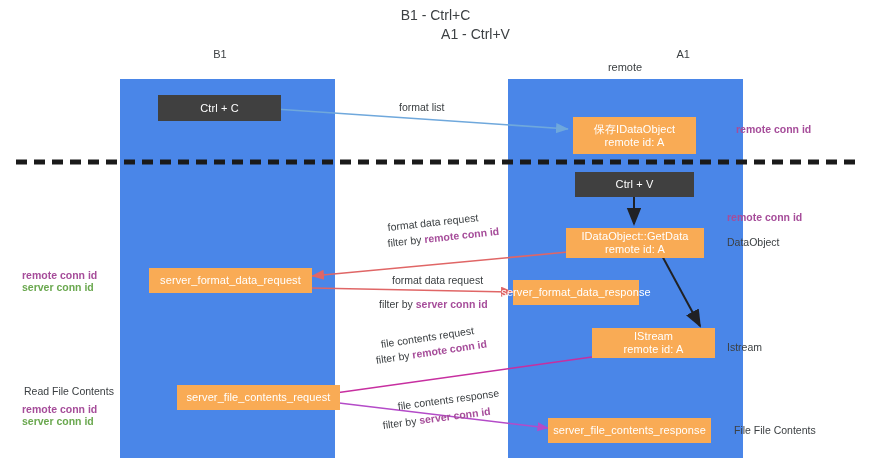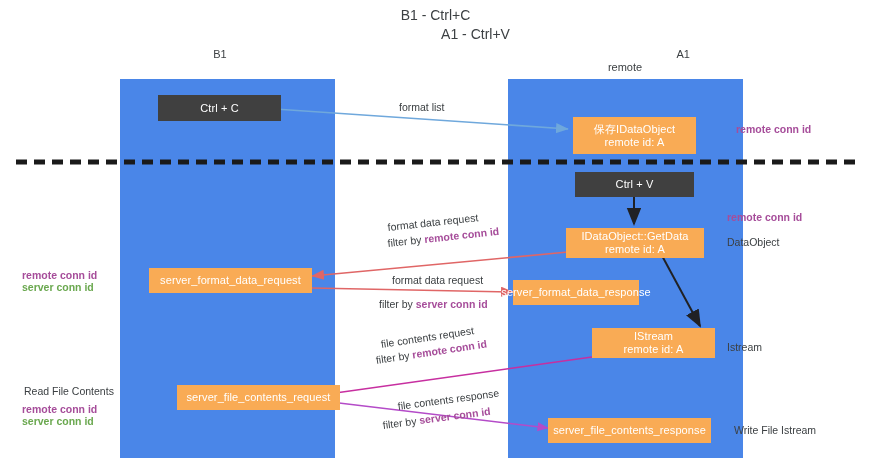--- a/index.html
+++ b/index.html
@@ -173,21 +173,21 @@
 
   <div class="lbl rot-c" style="left:397px;top:400px;">file contents response</div>
   <div class="lbl rot-c" style="left:382px;top:419px;">
     <span>filter by </span><span class="purple">server conn id</span>
   </div>
 
   <div class="side purple" style="left:736px;top:123px;">remote conn id</div>
   <div class="side purple" style="left:727px;top:211px;">remote conn id</div>
   <div class="side" style="left:727px;top:236px;">DataObject</div>
   <div class="side" style="left:727px;top:341px;">Istream</div>
-  <div class="side" style="left:734px;top:424px;">Write File Istream</div>
+  <div class="side" style="left:734px;top:424px;">File File Contents</div>
 
   <div class="side purple" style="left:22px;top:269px;">remote conn id</div>
   <div class="side greenTxt" style="left:22px;top:281px;">server conn id</div>
 
   <div class="side" style="left:24px;top:385px;">Read File Contents</div>
   <div class="side purple" style="left:22px;top:403px;">remote conn id</div>
   <div class="side greenTxt" style="left:22px;top:415px;">server conn id</div>
 
 </div>
 

